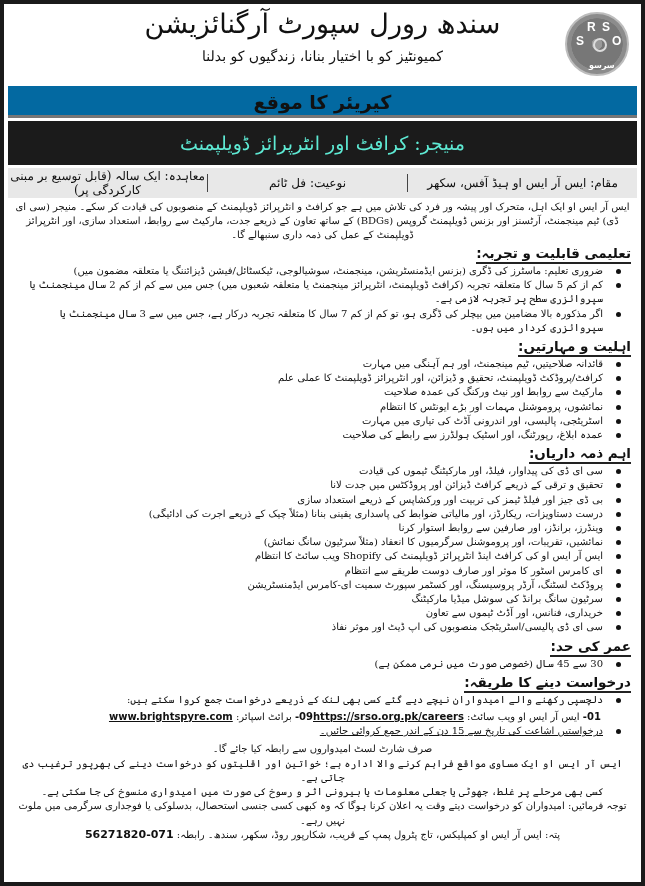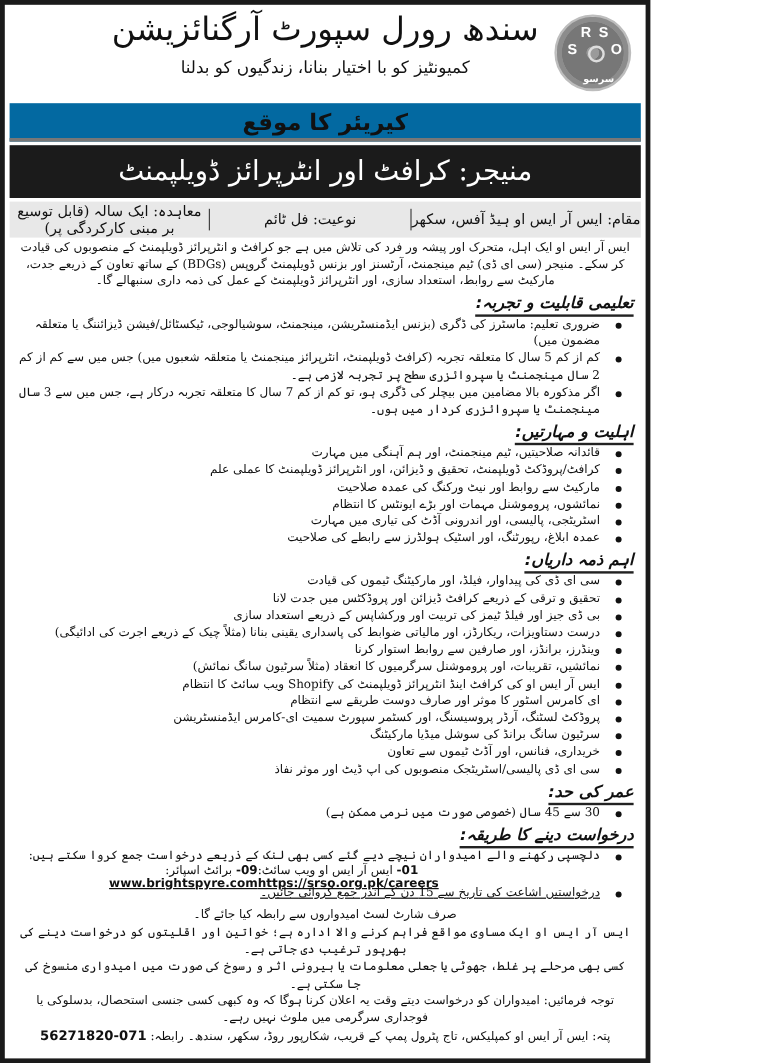--- a/index.html
+++ b/index.html
@@ -1,19 +1,19 @@
 <!DOCTYPE html>
 <html><head>
 <meta charset="utf-8">
 <style>
   * { box-sizing: border-box; margin: 0; padding: 0; }
   html, body { width: 645px; height: 886px; background: #ffffff; overflow: hidden; }
   body { font-family: "DejaVu Sans", sans-serif; color: #111; }
   .frame {
-    position: absolute; left: 0; top: 0; width: 542px; height: 886px;
+    position: absolute; left: 0; top: 0; width: 645px; height: 886px;
     border: 4px solid #1a1a1a; background: #fff;
   }
   .header { position: relative; height: 82px; }
   .org-name {
     position: absolute; left: 0; right: 0; top: 4px; text-align: center;
     font-family: "DejaVu Serif", serif; font-size: 27px; font-weight: normal; direction: rtl;
     letter-spacing: 0;
   }
   .tagline {
     position: absolute; left: 0; right: 0; top: 44px; text-align: center;
@@ -26,35 +26,35 @@
   }
   .logo .ring { position:absolute; left:26px; top:24px; width:14px; height:14px; border-radius:50%; border:2px solid #ddd; }
   .logo .l { position:absolute; color:#fff; font-family:"Liberation Sans", sans-serif; font-size:12px; font-weight:bold; }
   .logo .sub { position:absolute; left:22px; bottom:4px; color:#fff; font-size:8px; font-weight:bold; direction:rtl;text-align:center; }
   .career-band {
     margin: 0 4px; height: 32px; background: #0369a1; text-align: center;
     font-family: "DejaVu Sans", sans-serif; font-weight: bold; font-size: 19px; line-height: 32px; direction: rtl;
     border-bottom: 3px solid #777;
   }
   .title-band {
-    margin: 3px 4px 0 4px; height: 44px; background: #1b1b1b; color: #ffffff; text-align: center;
-    font-family: "DejaVu Serif", serif; font-size: 23px; line-height: 44px; direction: rtl;
+    margin: 3px 4px 0 4px; height: 44px; background: #1b1b1b; color: #5eead4; text-align: center;
+    font-family: "DejaVu Serif", serif; font-size: 19px; line-height: 44px; direction: rtl;
   }
   .meta-band {
     margin: 3px 4px 0 4px; height: 30px; background: #e8e8e8; display: flex; direction: rtl;
     align-items: center; font-family: "DejaVu Serif", serif; font-size: 12px;
   }
   .meta-band .m { flex: 1; text-align: center; }
   .meta-band .m.loc { flex: 1.15; }
   .meta-band .sep { width: 1px; height: 18px; background: #444; }
   .content { padding: 2px 10px 0 10px; direction: rtl; font-family: "DejaVu Serif", serif; }
   .intro { font-size: 10px; line-height: 14px; text-align: center; }
   .sec-h {
     font-family: "DejaVu Sans", sans-serif; font-weight: bold; font-size: 13.5px;
-    display: inline-block; border-bottom: 2px solid #222; line-height: 17px; margin-top: 3px; font-style: italic;
+    display: inline-block; border-bottom: 2px solid #222; line-height: 17px; margin-top: 3px;
   }
   .sec-wrap { text-align: right; }
   ul.items { list-style: none; padding-right: 28px; }
   ul.items li { position: relative; font-size: 10px; line-height: 14.2px; text-align: right; }
   ul.items li::before {
     content: ""; position: absolute; right: -18px; top: 5px; width: 5px; height: 5px;
     border-radius: 50%; background: #111;
   }
   .links {
     display: flex; direction: rtl; align-items: center; font-size: 10px; padding-right: 28px;

